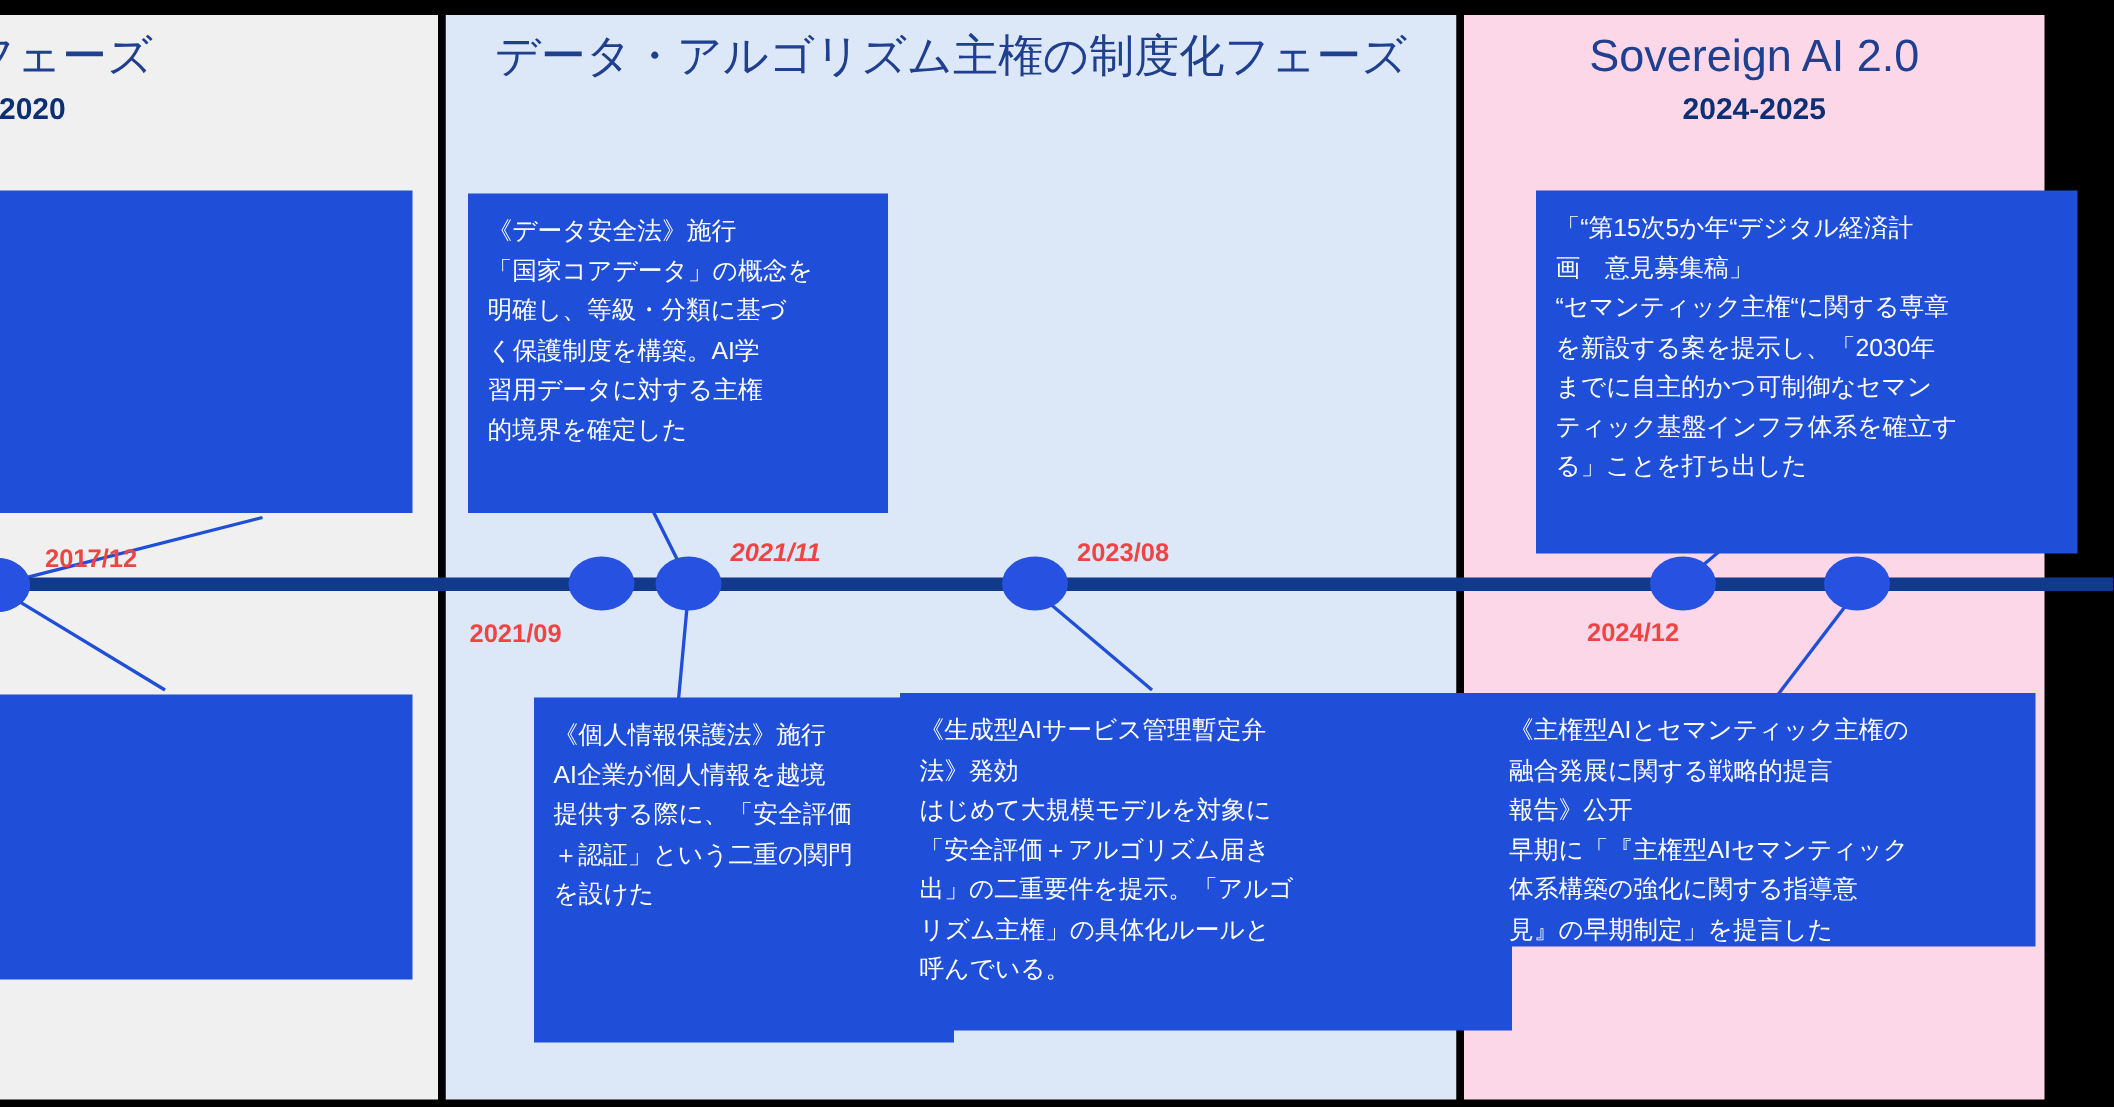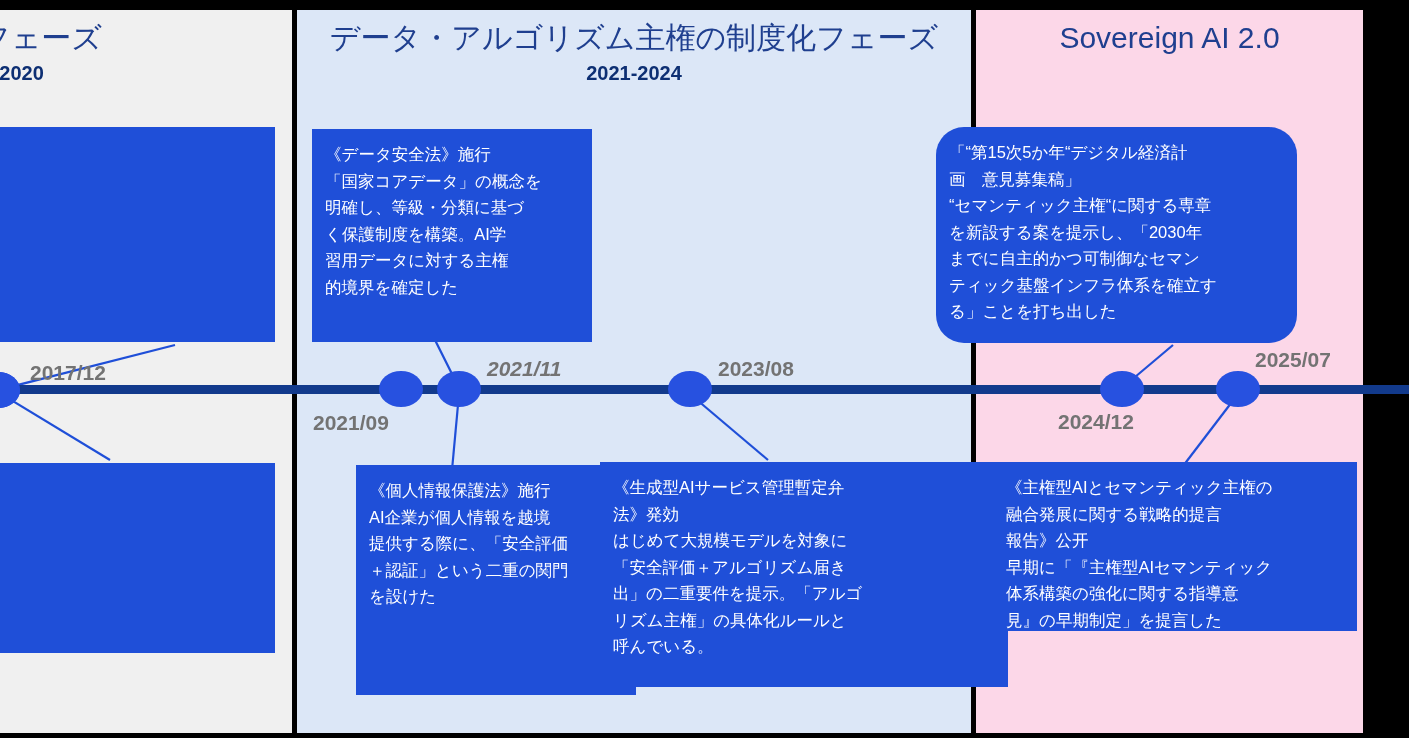--- a/index.html
+++ b/index.html
@@ -30,21 +30,21 @@
     margin-top:2px;
   }
 
   
   #axis{position:absolute;left:0;top:385px;width:1409px;height:9px;background:#123a8c;}
   .node{
     position:absolute;width:44px;height:36px;border-radius:50%;
     background:#2751e0;
   }
   .date-label{
-    position:absolute;font-size:21px;font-weight:bold;color:#737373;
+    position:absolute;font-size:17px;font-weight:bold;color:#ef4444;
     white-space:nowrap;line-height:24px;text-align:right;
   }
 
   
   #connectors{position:absolute;left:0;top:0;width:1409px;height:738px;}
 
   
   .card{
     position:absolute;background:#1f4fd8;color:#fff;
     font-size:16.5px;line-height:26.5px;
@@ -61,27 +61,27 @@
   <div class="phase" id="phase-1">
     <div class="phase-head">
       <div class="phase-title">家計画フェーズ</div>
       <div class="phase-range">2017-2020</div>
     </div>
   </div>
 
   <div class="phase" id="phase-2">
     <div class="phase-head">
       <div class="phase-title">データ・アルゴリズム主権の制度化フェーズ</div>
-      <div class="phase-range">2021-2024</div>
     </div>
   </div>
 
   <div class="phase" id="phase-3">
     <div class="phase-head">
       <div class="phase-title">Sovereign AI 2.0</div>
+      <div class="phase-range">2024-2025</div>
     </div>
   </div>
 
   <div class="divider" id="divider-1"></div>
   <div class="divider" id="divider-2"></div>
 
   <svg id="connectors" viewBox="0 0 1409 738" width="1409" height="738">
 
     <line x1="-2" y1="390" x2="175" y2="345" stroke="#1f4fd8" stroke-width="2.2"></line>
 
@@ -143,21 +143,21 @@
 を設けた</div>
 
   <div class="card" style="left:600px;top:462px;width:408px;height:225px;">《生成型AIサービス管理暫定弁
 法》発効
 はじめて大規模モデルを対象に
 「安全評価＋アルゴリズム届き
 出」の二重要件を提示。「アルゴ
 リズム主権」の具体化ルールと
 呼んでいる。</div>
 
-  <div class="card" style="left:936px;top:127px;width:361px;height:216px;border-radius:28px;">「“第15次5か年“デジタル経済計
+  <div class="card" style="left:1024px;top:127px;width:361px;height:242px;">「“第15次5か年“デジタル経済計
 画　意見募集稿」
 “セマンティック主権“に関する専章
 を新設する案を提示し、「2030年
 までに自主的かつ可制御なセマン
 ティック基盤インフラ体系を確立す
 る」ことを打ち出した</div>
 
   <div class="card" style="left:993px;top:462px;width:364px;height:169px;">《主権型AIとセマンティック主権の
 融合発展に関する戦略的提言
 報告》公开

